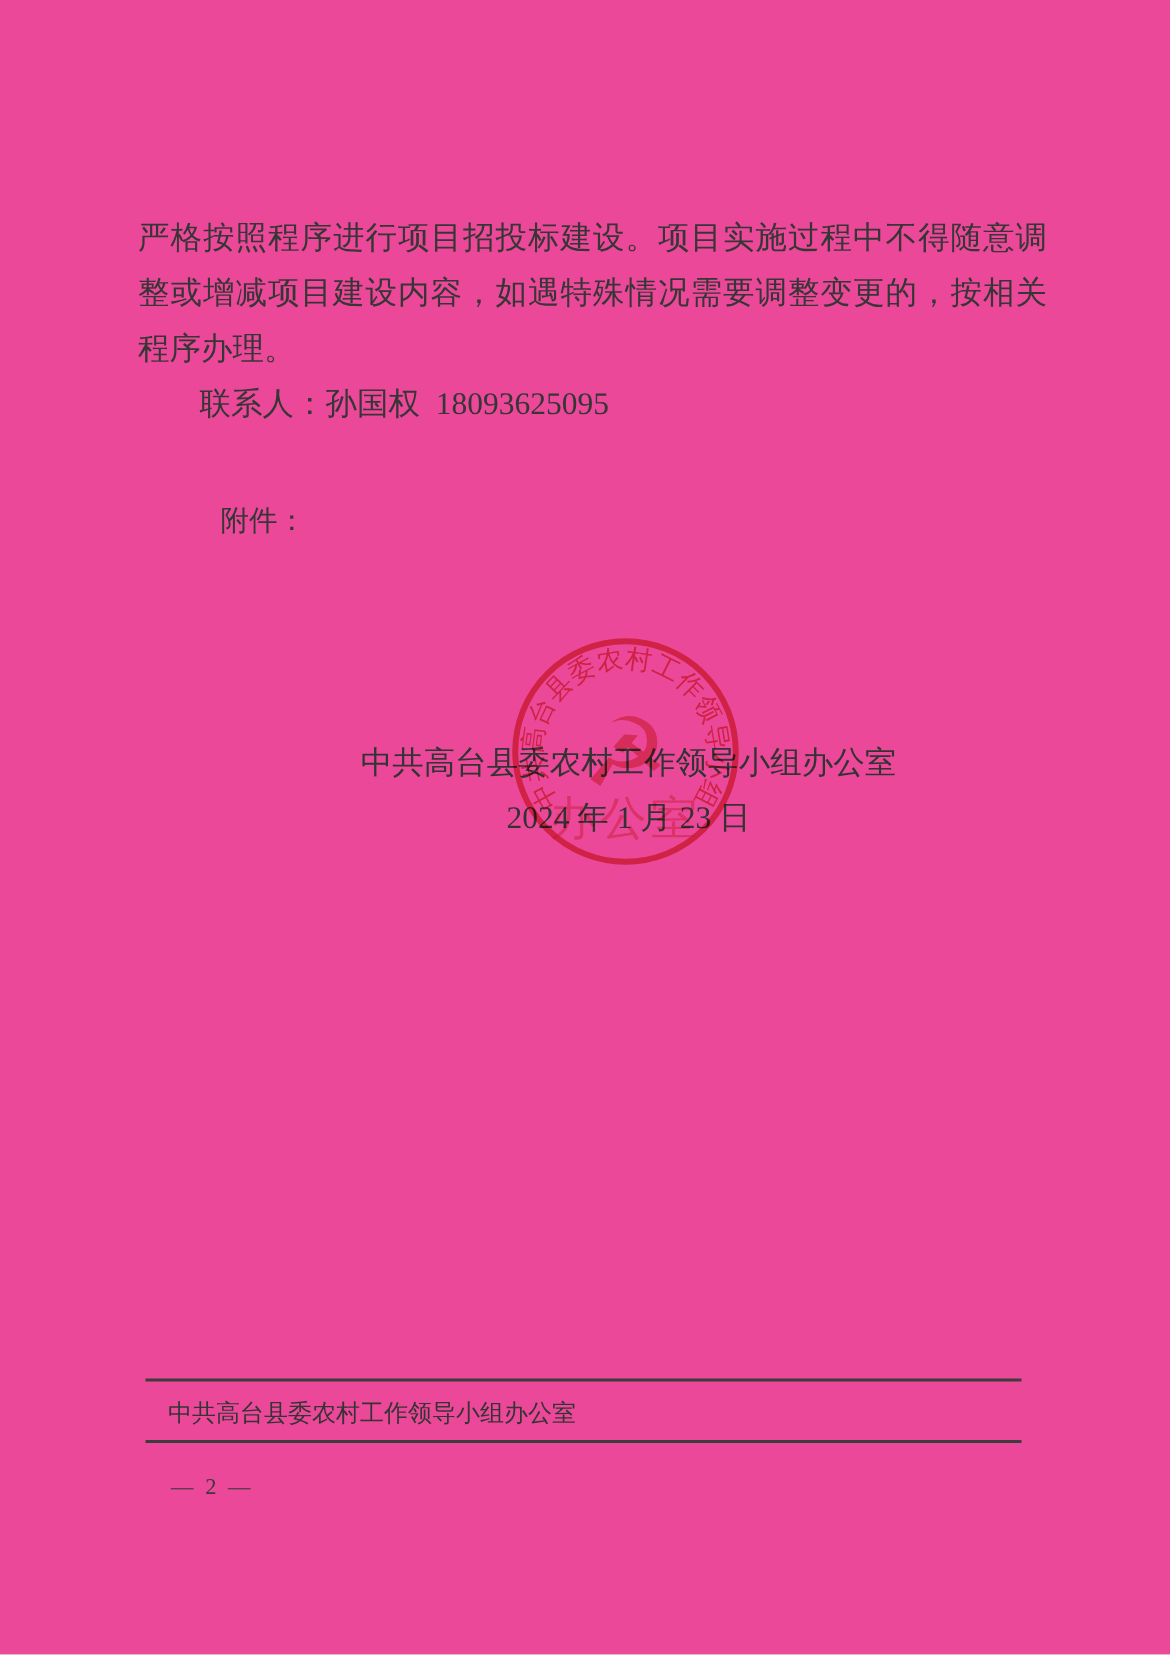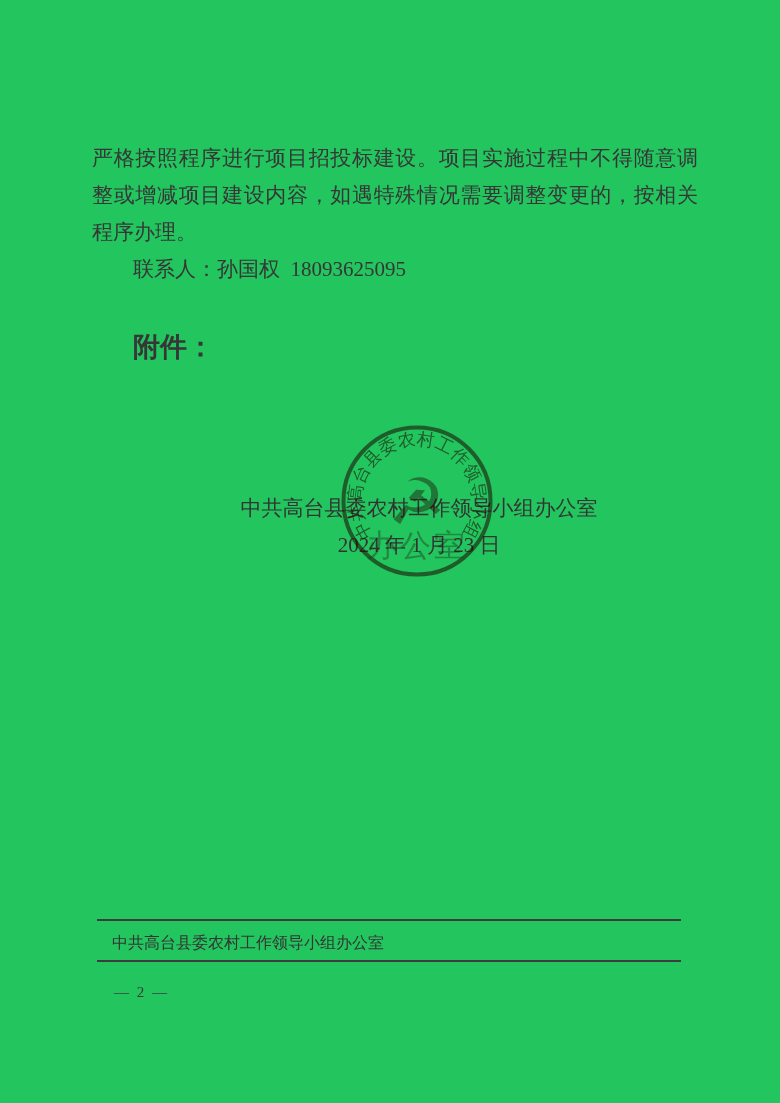--- a/index.html
+++ b/index.html
@@ -1,21 +1,21 @@
 <!DOCTYPE html>
 <html><head>
 <meta charset="utf-8">
 <style>
   html, body { margin: 0; padding: 0; background: #e8e8e8; }
   .page {
     position: relative;
     width: 780px;
     height: 1103px;
     margin: 0 auto;
-    background: #22c55e;
+    background: #ec4899;
     overflow: hidden;
     font-family: "Liberation Serif", "DejaVu Serif", serif;
     color: #363636;
   }
   
   .body-block {
     position: absolute;
     left: 92px;
     top: 140px;
     width: 606px;
@@ -28,26 +28,25 @@
     margin: 0;
   }
   .contact {
     margin: 0;
     text-indent: 41px;
     white-space: pre-wrap;
   }
   
   .attachment-label {
     position: absolute;
-    left: 133px;
+    left: 147px;
     top: 329px;
-    font-size: 27px;
+    font-size: 19px;
     line-height: 37px;
     white-space: nowrap;
-    font-weight: bold;
   }
   .attachment-text {
     position: absolute;
     left: 182px;
     top: 329px;
     width: 505px;
     font-size: 21px;
     line-height: 37px;
     letter-spacing: 1.5px;
   }

